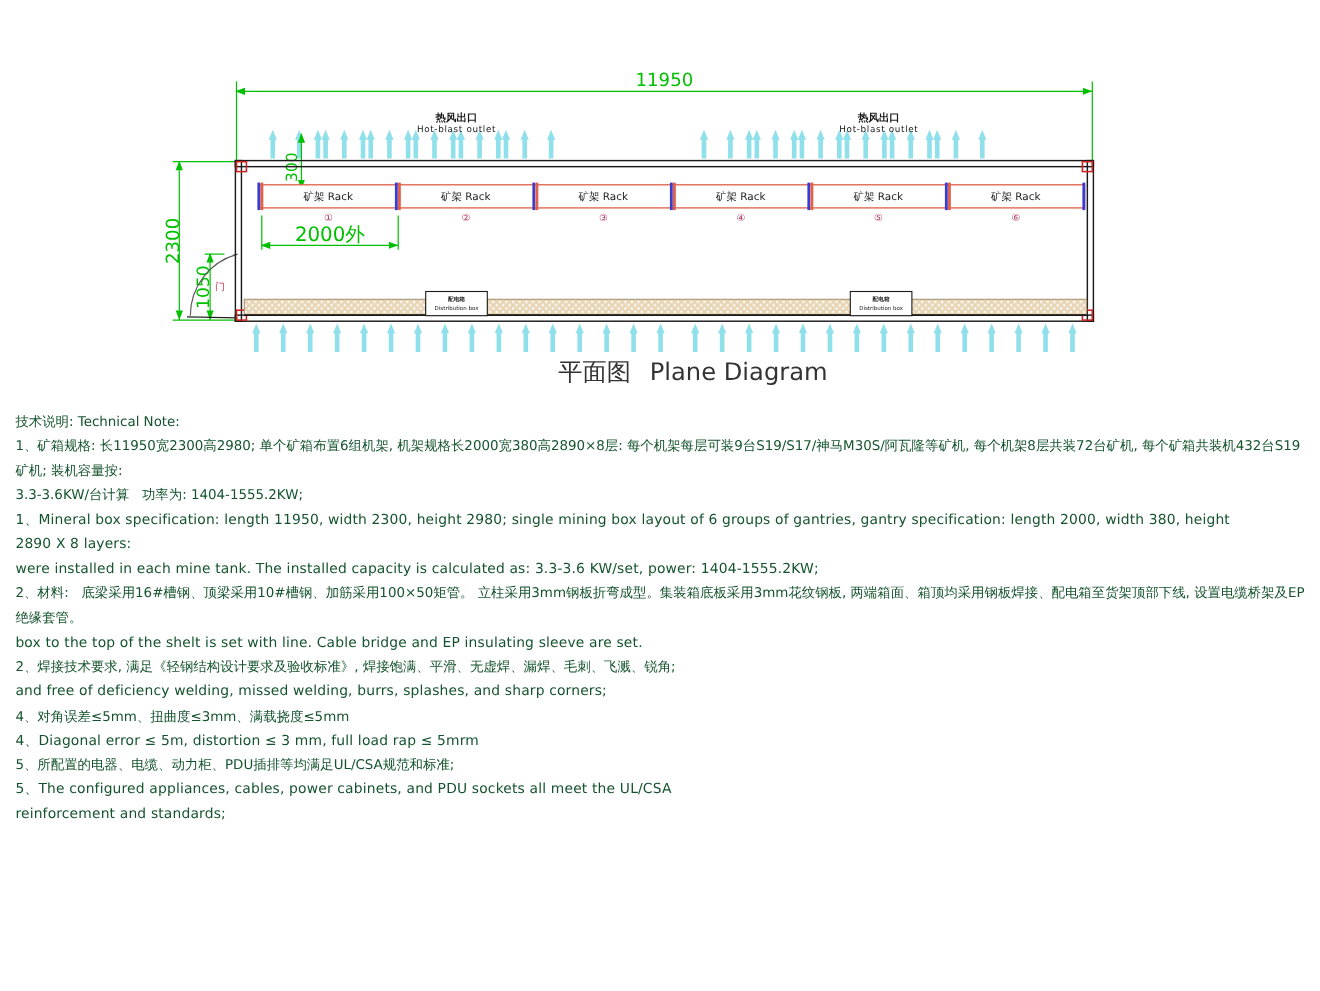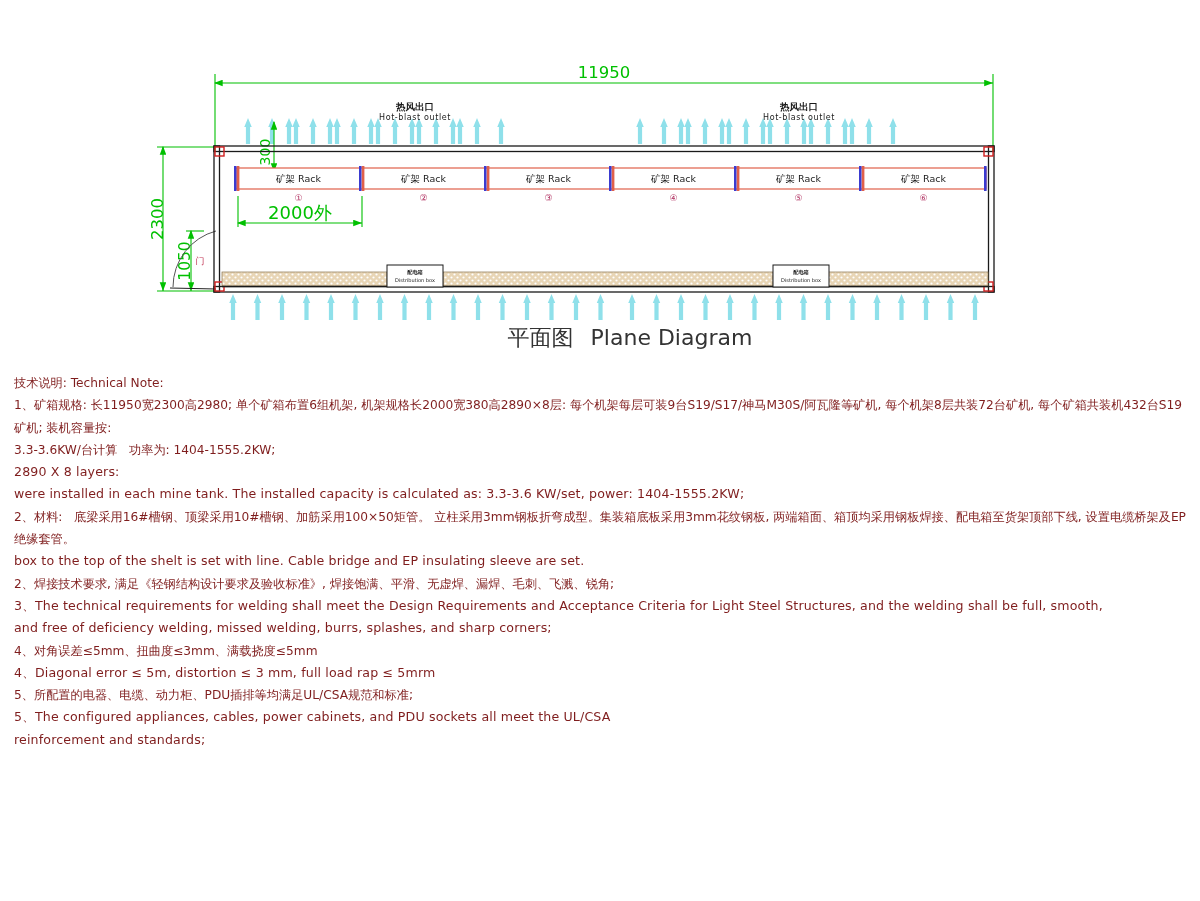--- a/index.html
+++ b/index.html
@@ -24,21 +24,21 @@
   .notes-block {
     position: absolute;
     left: 14px;
     top: 372px;
     width: 1176px;
   }
   .note-line {
     font-family: "DejaVu Sans", sans-serif;
     font-size: 12.6px;
     line-height: 22.3px;
-    color: #7f1d1d;
+    color: #14532d;
     white-space: pre-wrap;
     letter-spacing: 0.15px;
   }
   .note-line.cn {
     font-size: 12.2px;
     letter-spacing: 0px;
   }
   .svg-text {
     font-family: "DejaVu Sans", sans-serif;
   }
@@ -282,26 +282,26 @@
     </text>
   </g>
 
 </svg>
 
 <div class="notes-block">
   <div class="note-line cn">技术说明: Technical Note:</div>
   <div id="notes-lines">
       <div class="note-line cn">1、矿箱规格: 长11950宽2300高2980; 单个矿箱布置6组机架, 机架规格长2000宽380高2890×8层: 每个机架每层可装9台S19/S17/神马M30S/阿瓦隆等矿机, 每个机架8层共装72台矿机, 每个矿箱共装机432台S19矿机; 装机容量按:</div>
       <div class="note-line cn">3.3-3.6KW/台计算   功率为: 1404-1555.2KW;</div>
+      <div class="note-line">1、Mineral box specification: length 11950, width 2300, height 2980; single mining box layout of 6 groups of gantries, gantry specification: length 2000, width 380, height</div>
       <div class="note-line">2890 X 8 layers:</div>
       <div class="note-line">were installed in each mine tank. The installed capacity is calculated as: 3.3-3.6 KW/set, power: 1404-1555.2KW;</div>
       <div class="note-line cn">2、材料:   底梁采用16#槽钢、顶梁采用10#槽钢、加筋采用100×50矩管。 立柱采用3mm钢板折弯成型。集装箱底板采用3mm花纹钢板, 两端箱面、箱顶均采用钢板焊接、配电箱至货架顶部下线, 设置电缆桥架及EP绝缘套管。</div>
       <div class="note-line">box to the top of the shelt is set with line. Cable bridge and EP insulating sleeve are set.</div>
       <div class="note-line cn">2、焊接技术要求, 满足《轻钢结构设计要求及验收标准》, 焊接饱满、平滑、无虚焊、漏焊、毛刺、飞溅、锐角;</div>
-      <div class="note-line">3、The technical requirements for welding shall meet the Design Requirements and Acceptance Criteria for Light Steel Structures, and the welding shall be full, smooth,</div>
       <div class="note-line">and free of deficiency welding, missed welding, burrs, splashes, and sharp corners;</div>
       <div class="note-line cn">4、对角误差≤5mm、扭曲度≤3mm、满载挠度≤5mm</div>
       <div class="note-line">4、Diagonal error ≤ 5m, distortion ≤ 3 mm, full load rap ≤ 5mrm</div>
       <div class="note-line cn">5、所配置的电器、电缆、动力柜、PDU插排等均满足UL/CSA规范和标准;</div>
       <div class="note-line">5、The configured appliances, cables, power cabinets, and PDU sockets all meet the UL/CSA</div>
       <div class="note-line">reinforcement and standards;</div>
     </div>
 </div>
 
 </body></html>

